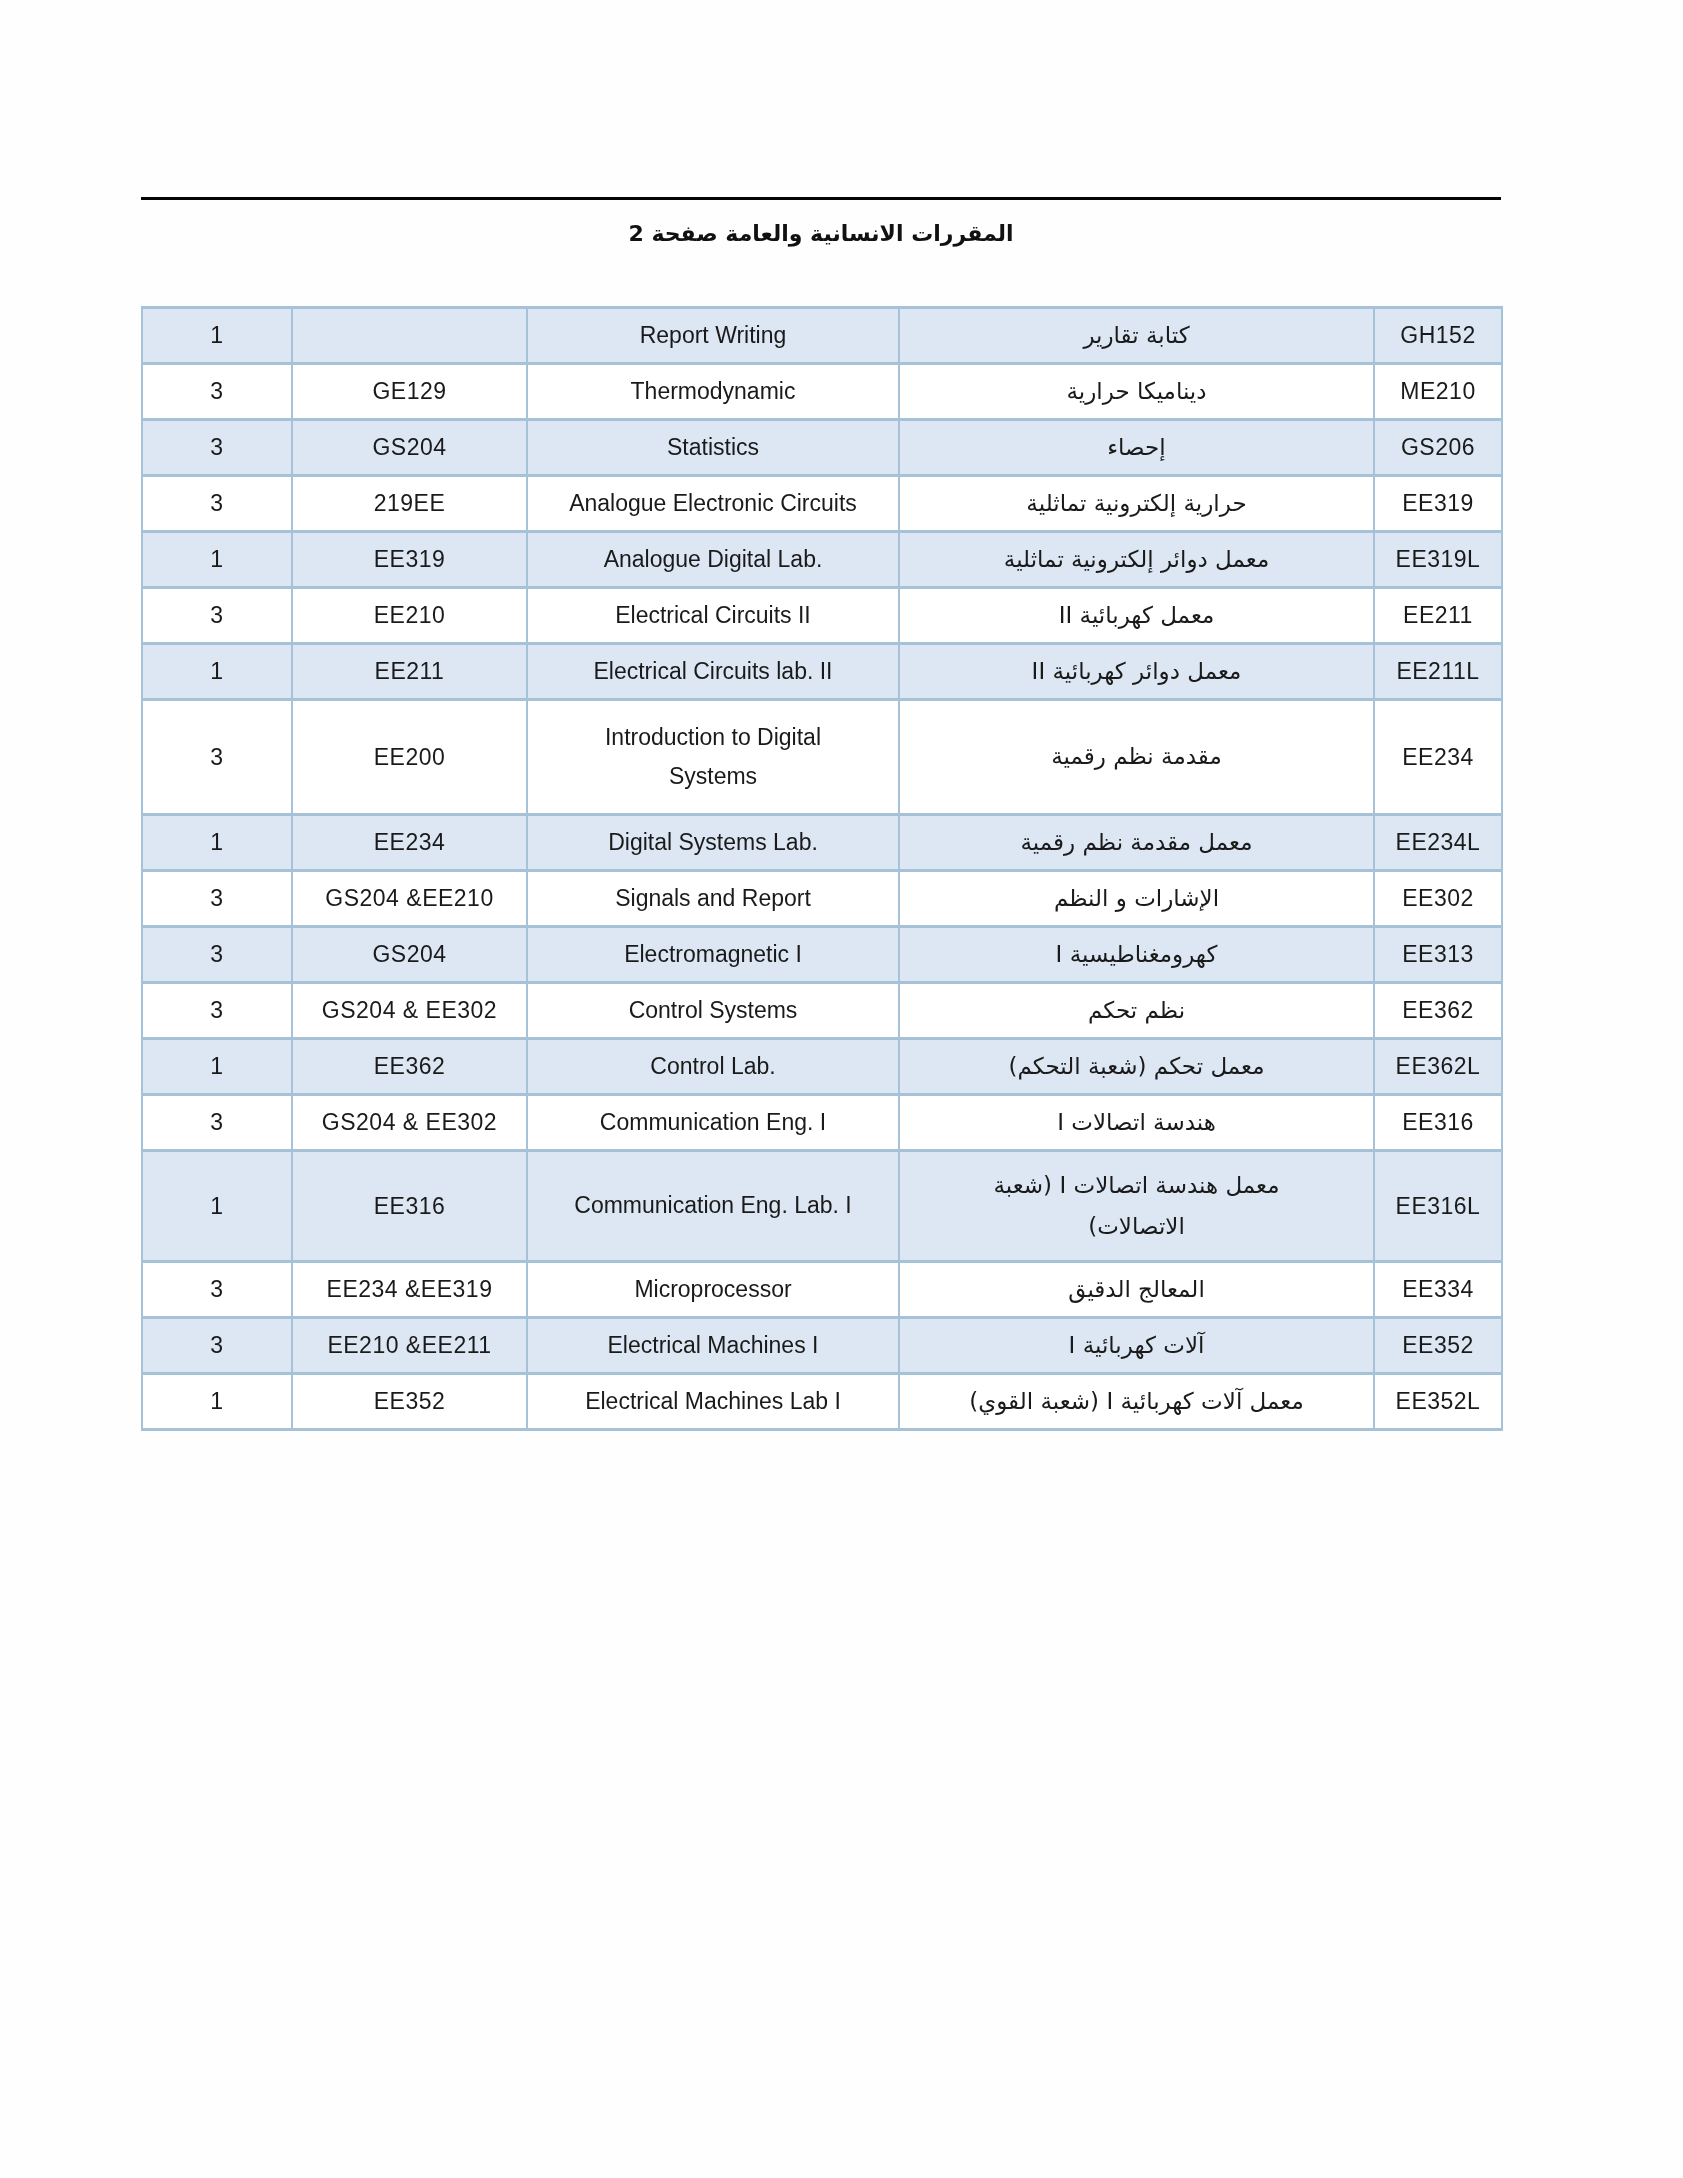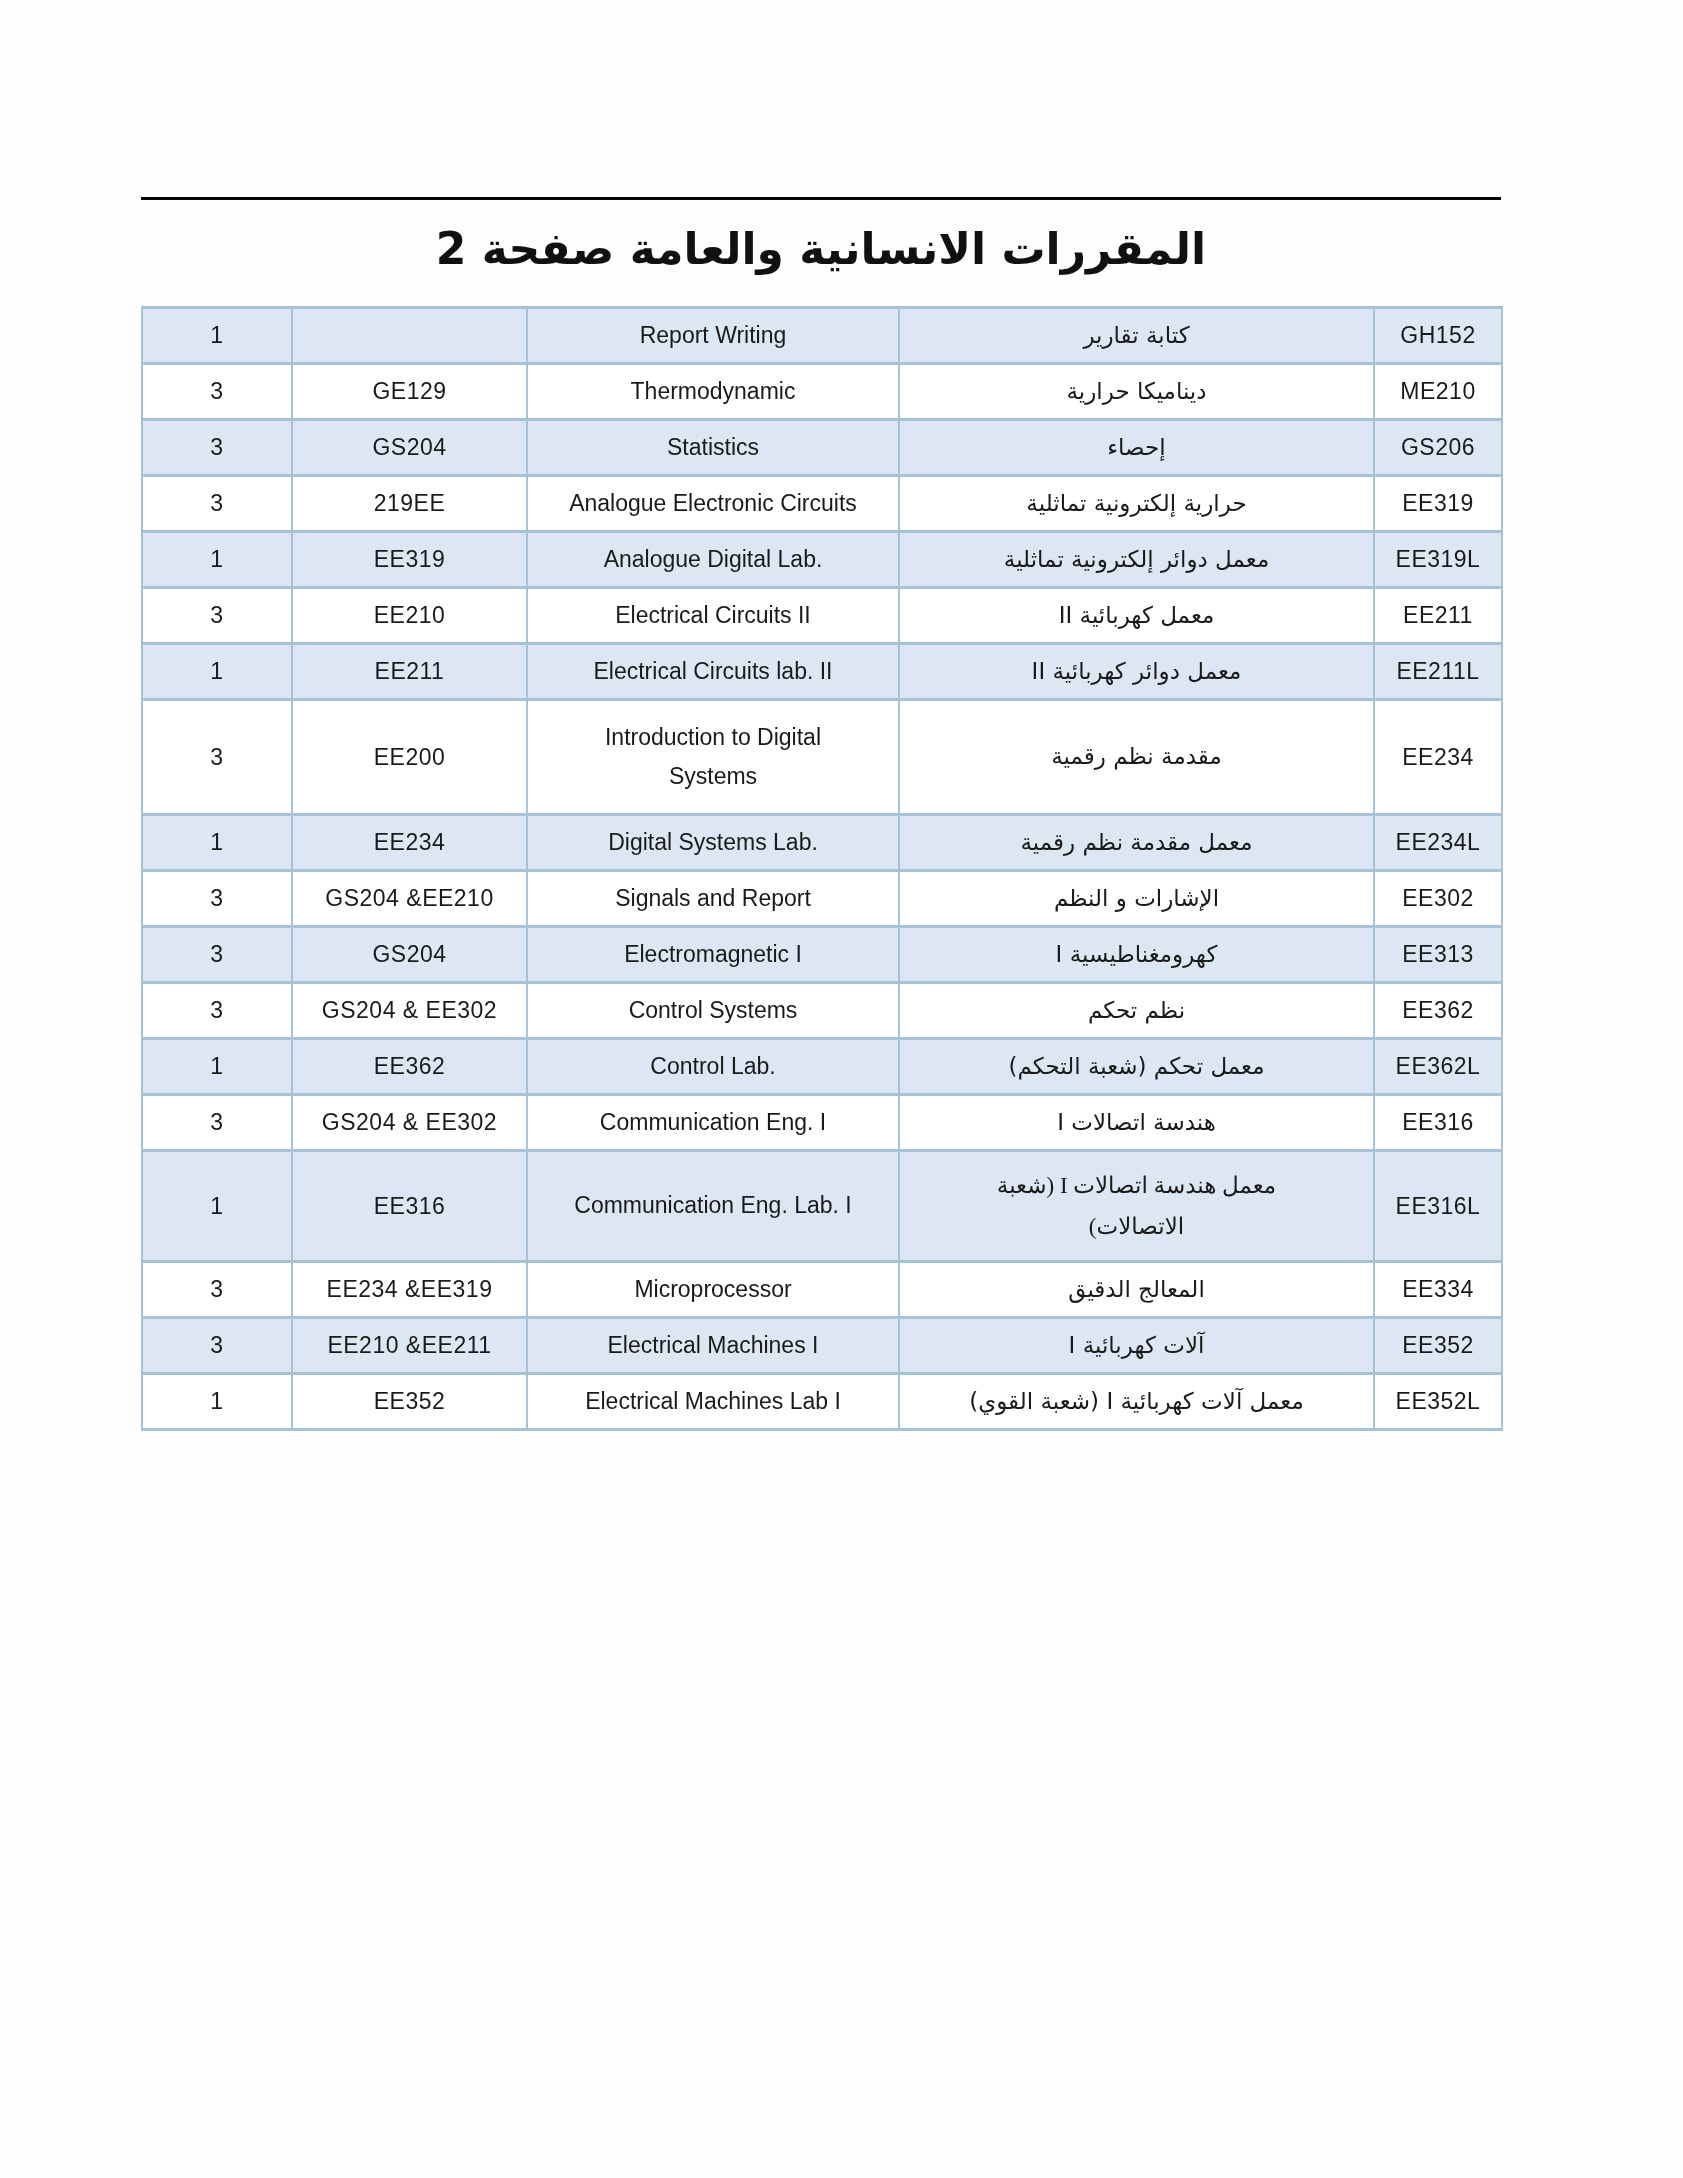--- a/index.html
+++ b/index.html
@@ -28,21 +28,21 @@
   }
   .page-title {
     position: absolute;
     left: 141px;
     top: 220px;
     width: 1360px;
     text-align: center;
     direction: rtl;
     font-family: "DejaVu Sans", sans-serif;
     font-weight: bold;
-    font-size: 44px;
+    font-size: 22px;
     line-height: 1.3;
     color: #111111;
   }
   table.courses {
     position: absolute;
     left: 141px;
     top: 306px;
     width: 1360px;
     border-collapse: collapse;
     table-layout: fixed;
@@ -78,21 +78,21 @@
   td.col-ar {
     direction: rtl;
     font-family: "DejaVu Sans", sans-serif;
     font-size: 25px;
     line-height: 1.8;
   }
   
   table.courses tr:nth-child(8)  { height: 115px; }
   table.courses tr:nth-child(15) { height: 111px; }
   table.courses tr:nth-child(8) td.col-en  { padding: 2px 42px; }
-  table.courses tr:nth-child(15) td.col-ar { padding: 2px 81px; font-family: Liberation Serif, serif; }
+  table.courses tr:nth-child(15) td.col-ar { padding: 2px 81px; }
 </style>
 </head>
 <body>
 
 <div class="page">
 
   <div class="top-rule"></div>
 
   <div class="page-title">المقررات الانسانية والعامة صفحة 2</div>
 

